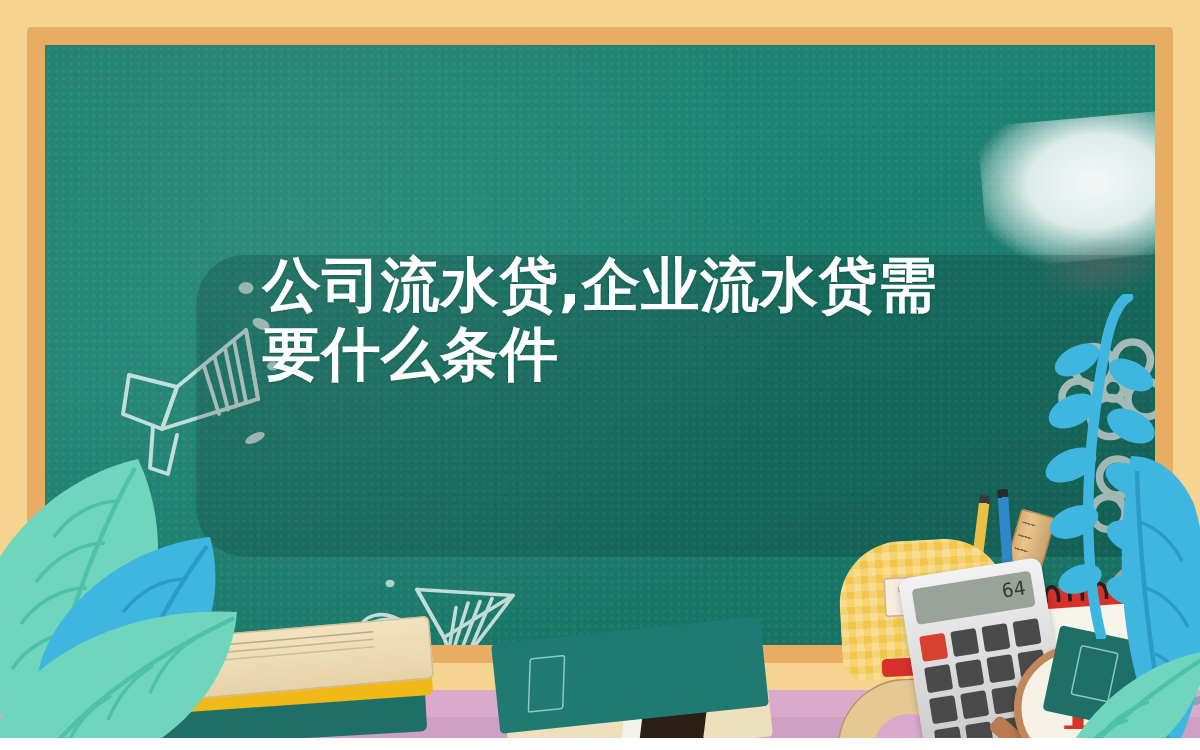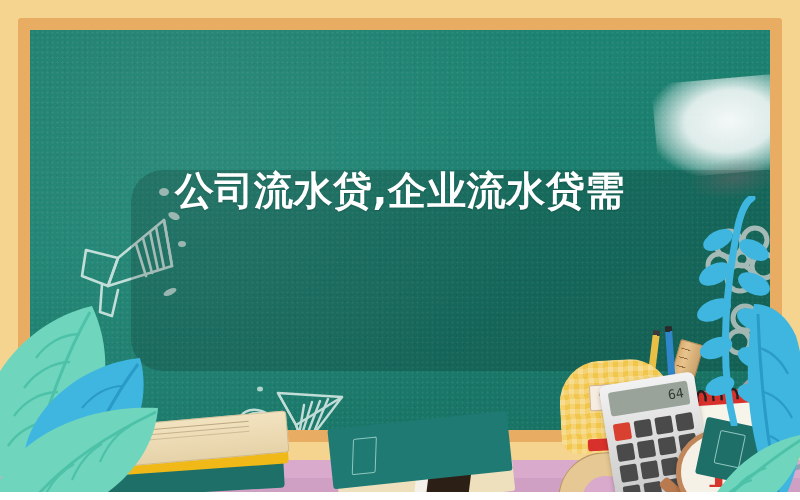--- a/index.html
+++ b/index.html
@@ -367,20 +367,21 @@
         <ellipse cx="112" cy="70" rx="9" ry="3" transform="rotate(18 112 70)"></ellipse>
       </g>
     </svg>
 
     <div class="tint"></div>
 
   </div>
 
   <div class="headline">
     <div>公司流水贷,企业流水贷需</div>
+    <div>要什么条件</div>
   </div>
 
   <div class="obj book-teal-l"></div>
   <div class="obj book-yellow-l"></div>
   <div class="obj book-cream-l"></div>
 
   <div class="obj book-cream-c"></div>
   <div class="obj book-white-c"></div>
   <div class="obj book-dark-c"></div>
   <div class="obj book-teal-c"></div>

